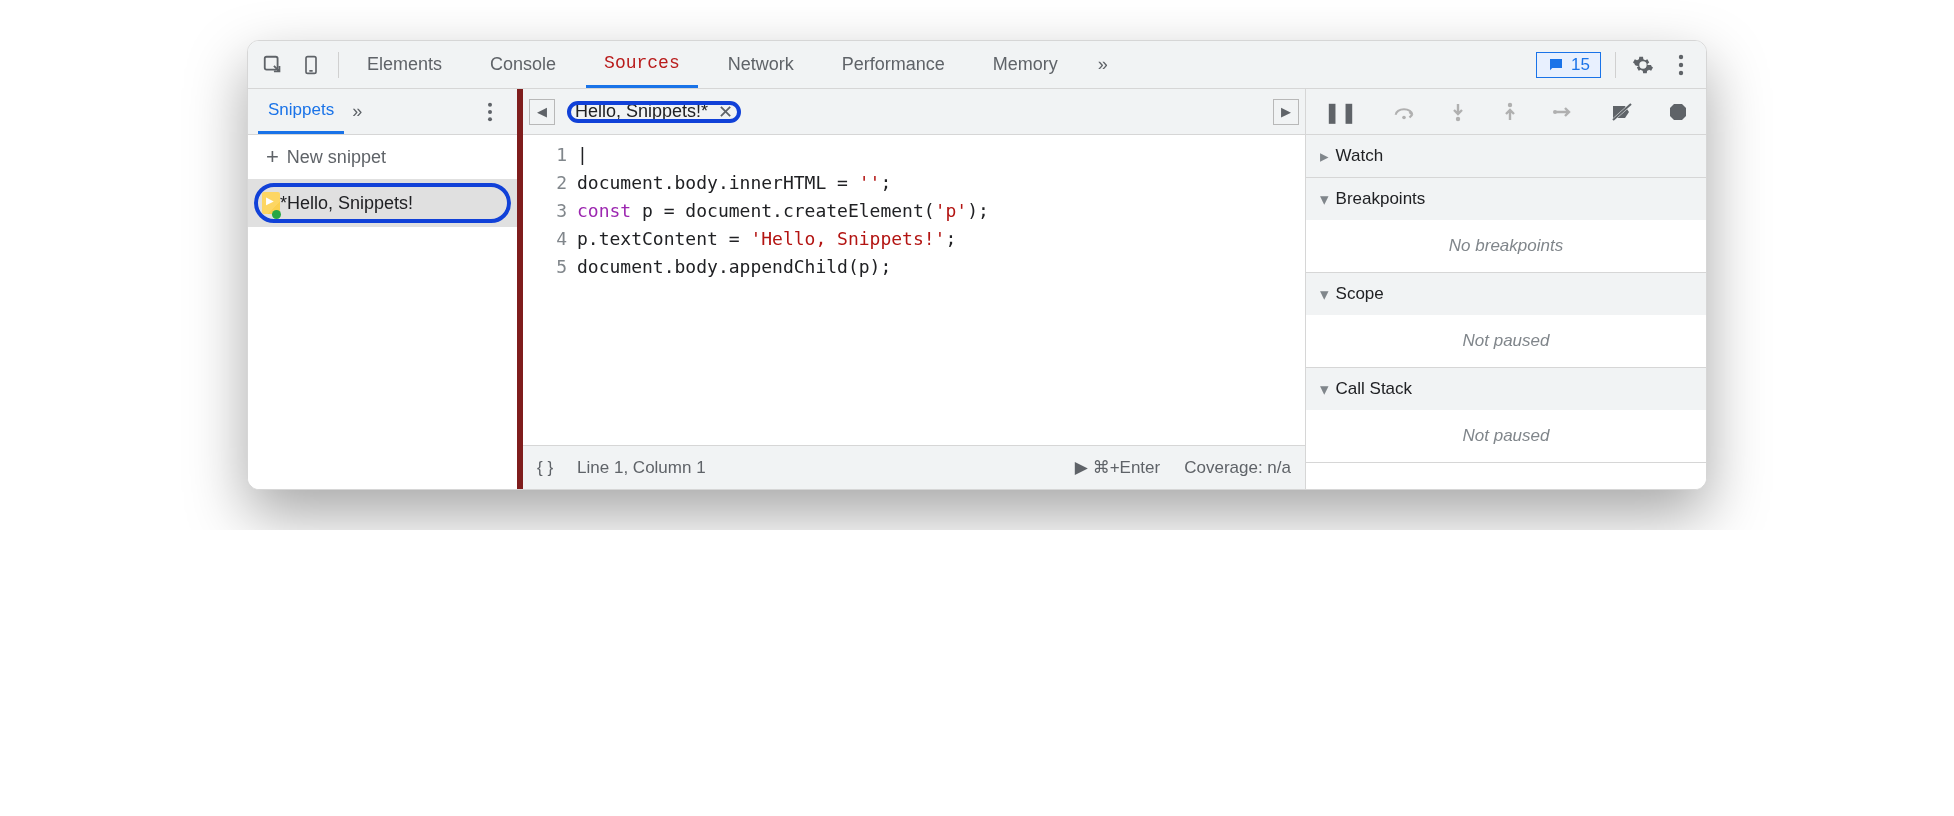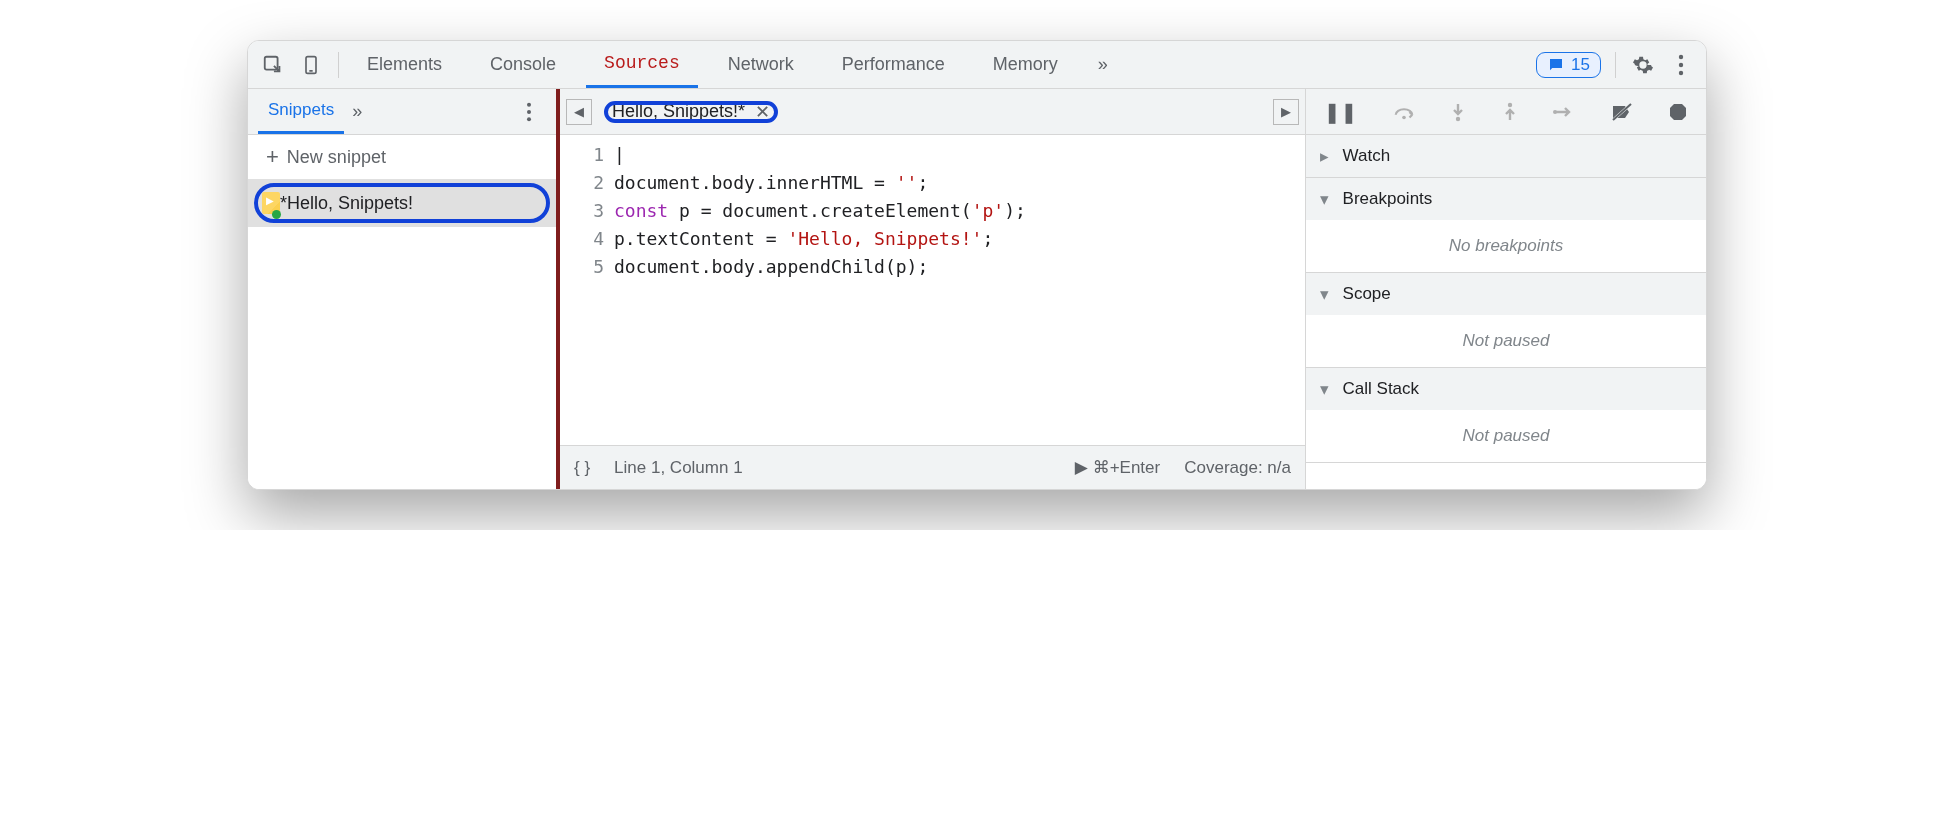--- a/index.html
+++ b/index.html
@@ -57,32 +57,32 @@
     padding: 0 18px;
     display:flex; align-items:center;
     color:#5f6368; font-size:18px;
     cursor:pointer;
   }
   .tab.active { color:#b91c1c; border-bottom:3px solid #1a73e8; font-weight:500;font-family:Liberation Mono, monospace; }
   .tb-spacer{flex:1;}
   .issues {
     display:flex;align-items:center;gap:6px;
     border:1px solid #1a73e8; background:#e8f0fe;
-    color:#1a73e8; border-radius:9px;
+    color:#1a73e8; border-radius:0;
     padding:2px 10px; font-size:17px; font-weight:500;
     margin-right:4px;
   }
   .content {
     display:flex;
     height: 400px;
   }
   
   .left-pane {
-    width: 312px;
-    border-right:4px solid #7f1d1d;
+    width: 275px;
+    border-right:6px solid #7f1d1d;
     display:flex; flex-direction:column;
     background:#fff;
   }
   .left-head {
     height:46px;
     display:flex; align-items:center;
     padding:0 10px;
     border-bottom:1px solid #d6d6d6;
     background:#f1f3f4;
     color:#5f6368;
@@ -186,21 +186,21 @@
     background:#f1f3f4;
     display:flex;align-items:center;justify-content:space-around;
     color:#b0b0b0; font-size:20px;
   }
   .dbg-toolbar span:last-child{color:#5f6368;}
   .section {
     border-bottom:1px solid #d6d6d6;
   }
   .sec-head {
     height:42px; display:flex; align-items:center;
-    gap:8px; padding:0 14px; font-size:17px; color:#202124;
+    gap:1px; padding:0 14px; font-size:17px; color:#202124;
     background:#f1f3f4;
   }
   .sec-body {
     height:52px; display:flex;align-items:center;justify-content:center;
     font-style:italic; color:#80868b; font-size:17px;
     background:#fff;
   }
   .tri::before{content:"▸"; color:#80868b; margin-right:6px;}
   .tri.open::before{content:"▾";}
   svg{display:block;}

